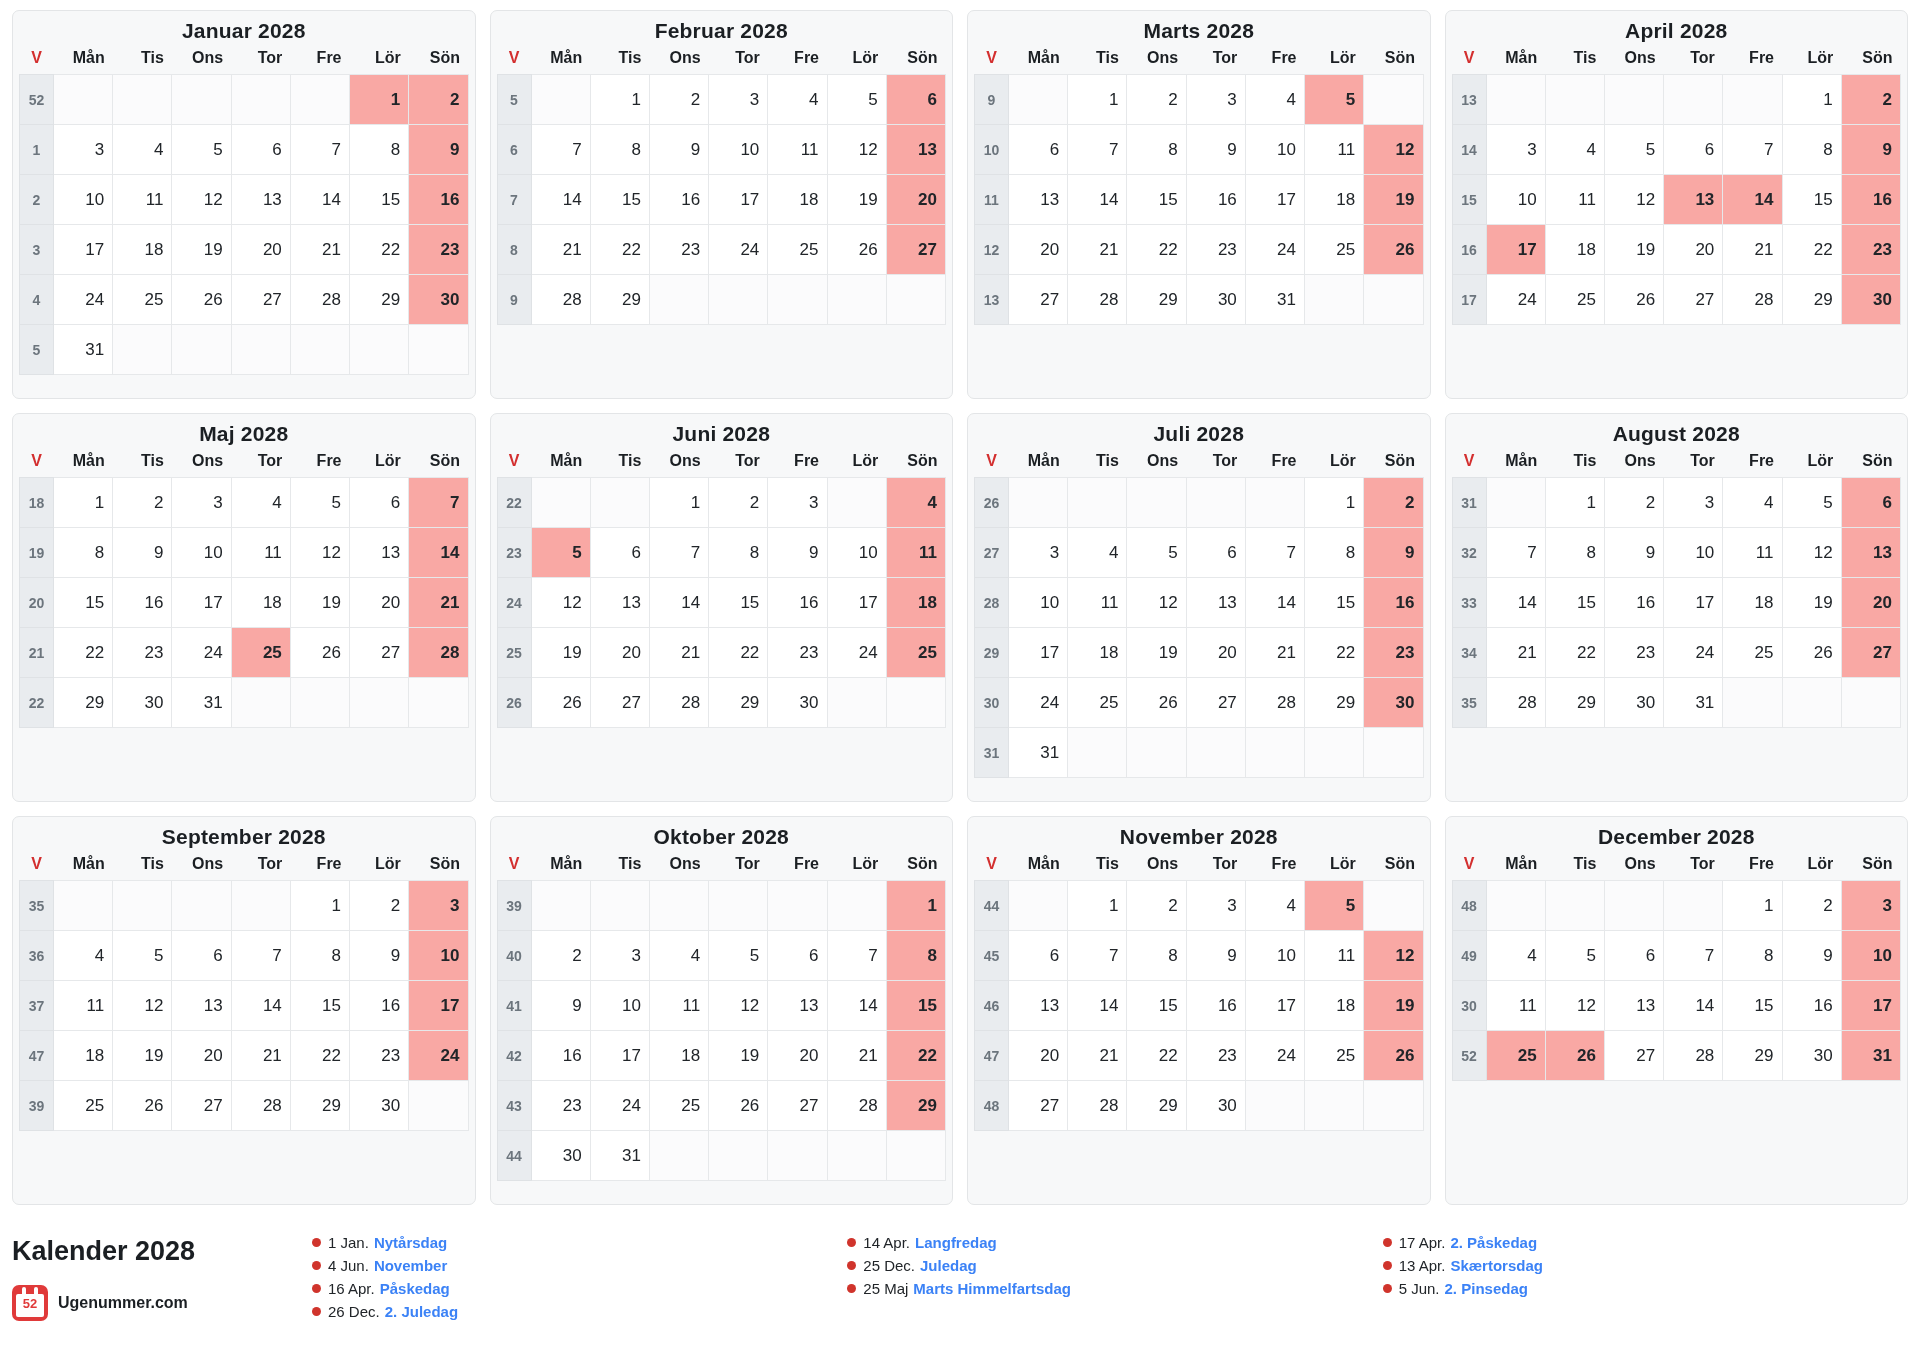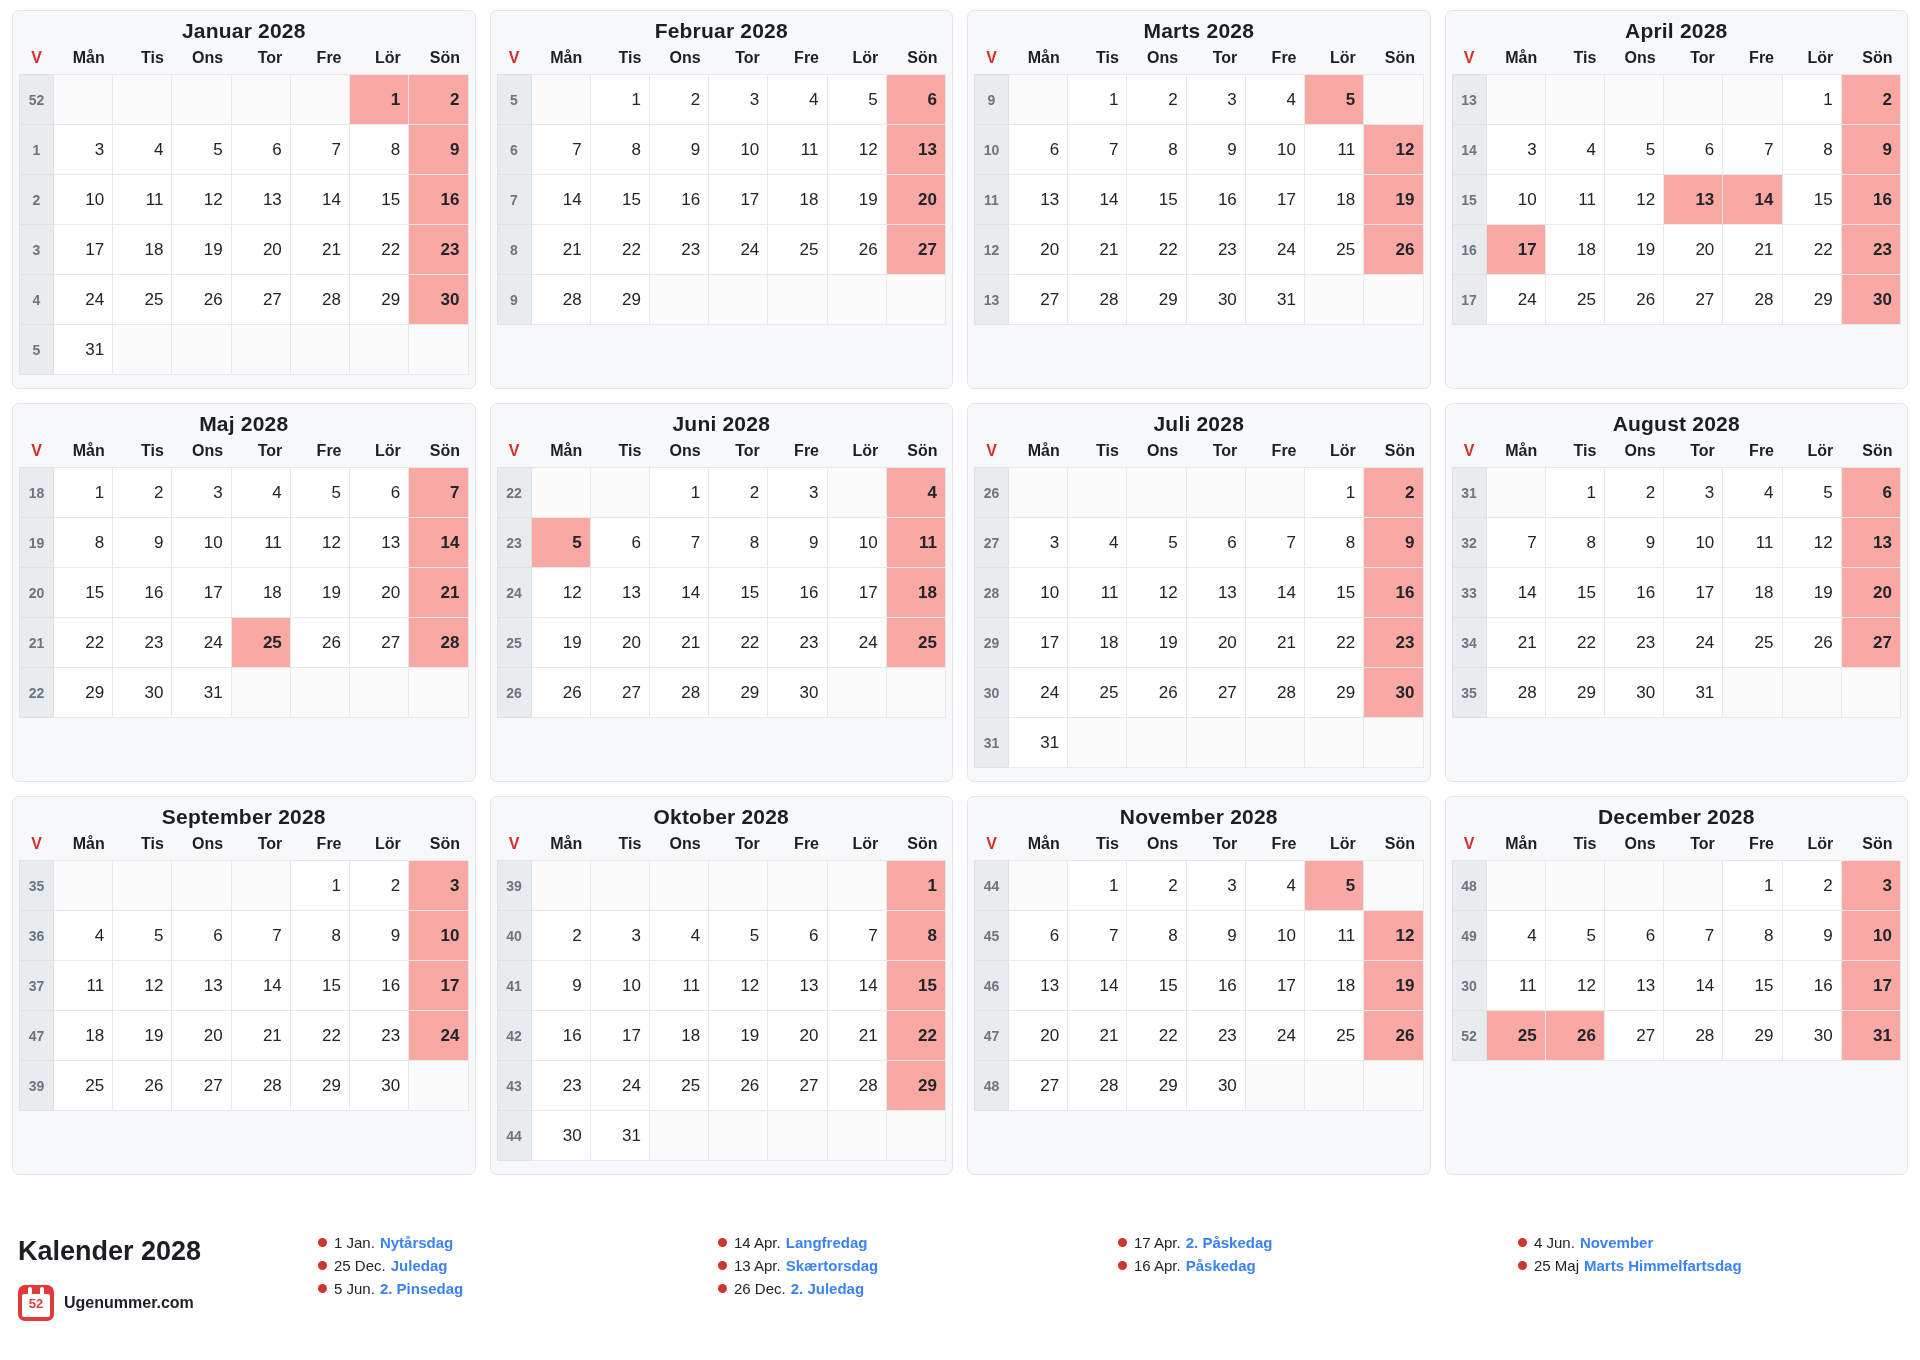--- a/index.html
+++ b/index.html
@@ -25,21 +25,21 @@
     display: grid;
     grid-template-columns: repeat(4, 1fr);
     grid-template-rows: repeat(3, auto);
     column-gap: 14px;
     row-gap: 14px;
   }
   .month {
     background: #f7f8f9;
     border: 1px solid #e3e5e7;
     border-radius: 7px;
-    padding: 4px 6px 13px 6px;
+    padding: 4px 6px 23px 6px;
     box-sizing: border-box;
   }
   .month-title {
     text-align: center;
     font-size: 21px;
     font-weight: bold;
     color: #1b1f23;
     padding: 4px 0 6px 0;
     letter-spacing: 0.2px;
   }
@@ -103,21 +103,20 @@
     height: 120px;
   }
   .footer-inner {
     display: flex;
     align-items: flex-start;
   }
   .brand {
     width: 300px;
     flex: 0 0 300px;
     padding-top: 6px;
-    margin-left: 6px;
   }
   .brand-title {
     font-size: 27px;
     font-weight: bold;
     color: #1b1f23;
     margin-bottom: 18px;
   }
   .brand-row {
     display: flex;
     align-items: center;
@@ -163,21 +162,21 @@
     font-family: "Liberation Sans", sans-serif;
   }
   .brand-name {
     font-size: 16px;
     font-weight: bold;
     color: #1b1f23;
   }
   .holidays {
     flex: 1 1 auto;
     display: grid;
-    grid-template-columns: repeat(4, 1fr);
+    grid-template-columns: repeat(3, 1fr);
     column-gap: 10px;
     row-gap: 6px;
     padding-top: 4px;
   }
   .hol {
     display: flex;
     align-items: baseline;
     font-size: 15px;
     white-space: nowrap;
   }

